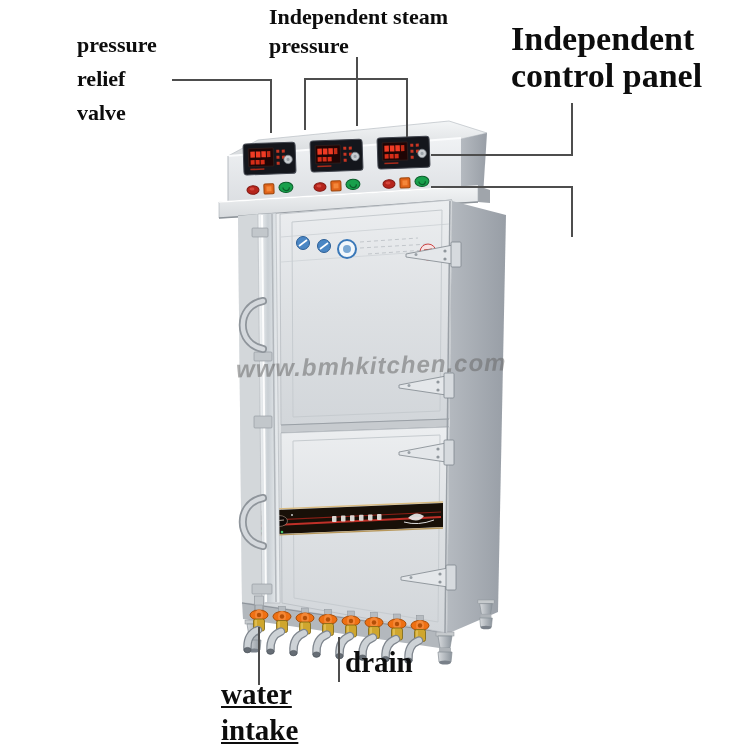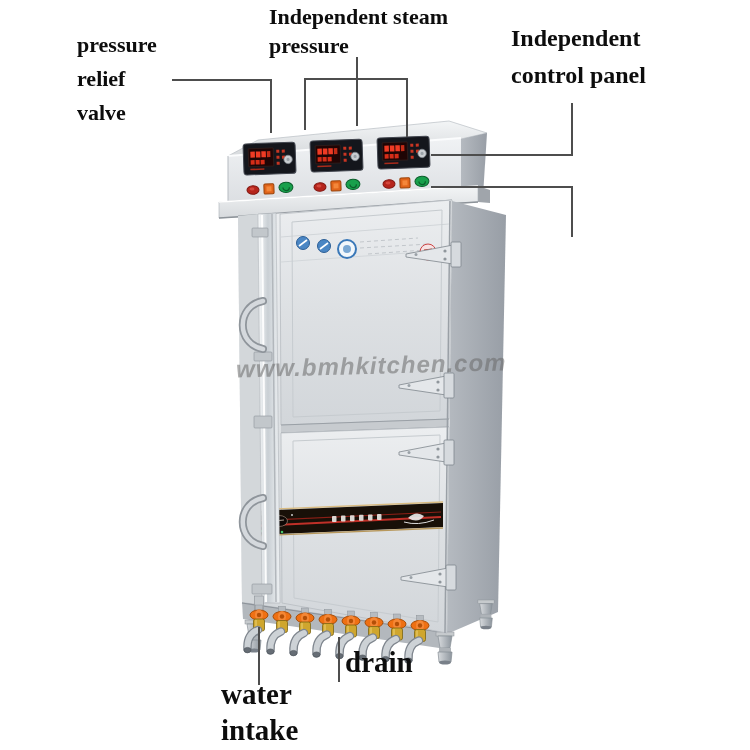--- a/index.html
+++ b/index.html
@@ -2,23 +2,23 @@
 <html><head>
 <meta charset="utf-8">
 <style>
   html,body{margin:0;padding:0;background:#fff;}
   .canvas{position:relative;width:750px;height:750px;background:#ffffff;overflow:hidden;
           font-family:"Liberation Serif", serif;}
   .label{position:absolute;font-weight:bold;color:#0d0d0d;white-space:pre-line;
          font-family:"Liberation Serif", serif;}
   #lbl-prv{left:77px;top:28px;font-size:22px;line-height:34px;}
   #lbl-sg{left:269px;top:2px;font-size:22px;line-height:29px;}
-  #lbl-cp{left:511px;top:20px;font-size:24px;line-height:37px;}
+  #lbl-cp{left:511px;top:20px;font-size:34px;line-height:37px;}
   #lbl-si{left:527px;top:240px;font-size:29px;line-height:34px;}
-  #lbl-wi{left:221px;top:676px;font-size:29px;line-height:36px;}
+  #lbl-wi{left:221px;top:676px;font-size:29px;line-height:36px;text-decoration:underline;}
   #lbl-dr{left:307px;top:644px;font-size:29px;line-height:36px;margin-left:38px;}
   .cline{position:absolute;background:#4d4d4d;}
   .wm{position:absolute;left:236px;top:352px;width:260px;
       font-family:"Liberation Sans", sans-serif;font-weight:bold;font-style:italic;
       font-size:24px;letter-spacing:1px;color:rgba(105,105,105,.55);
       transform:rotate(-1.5deg);}
   svg{position:absolute;left:0;top:0;}
 </style>
 </head>
 <body>

